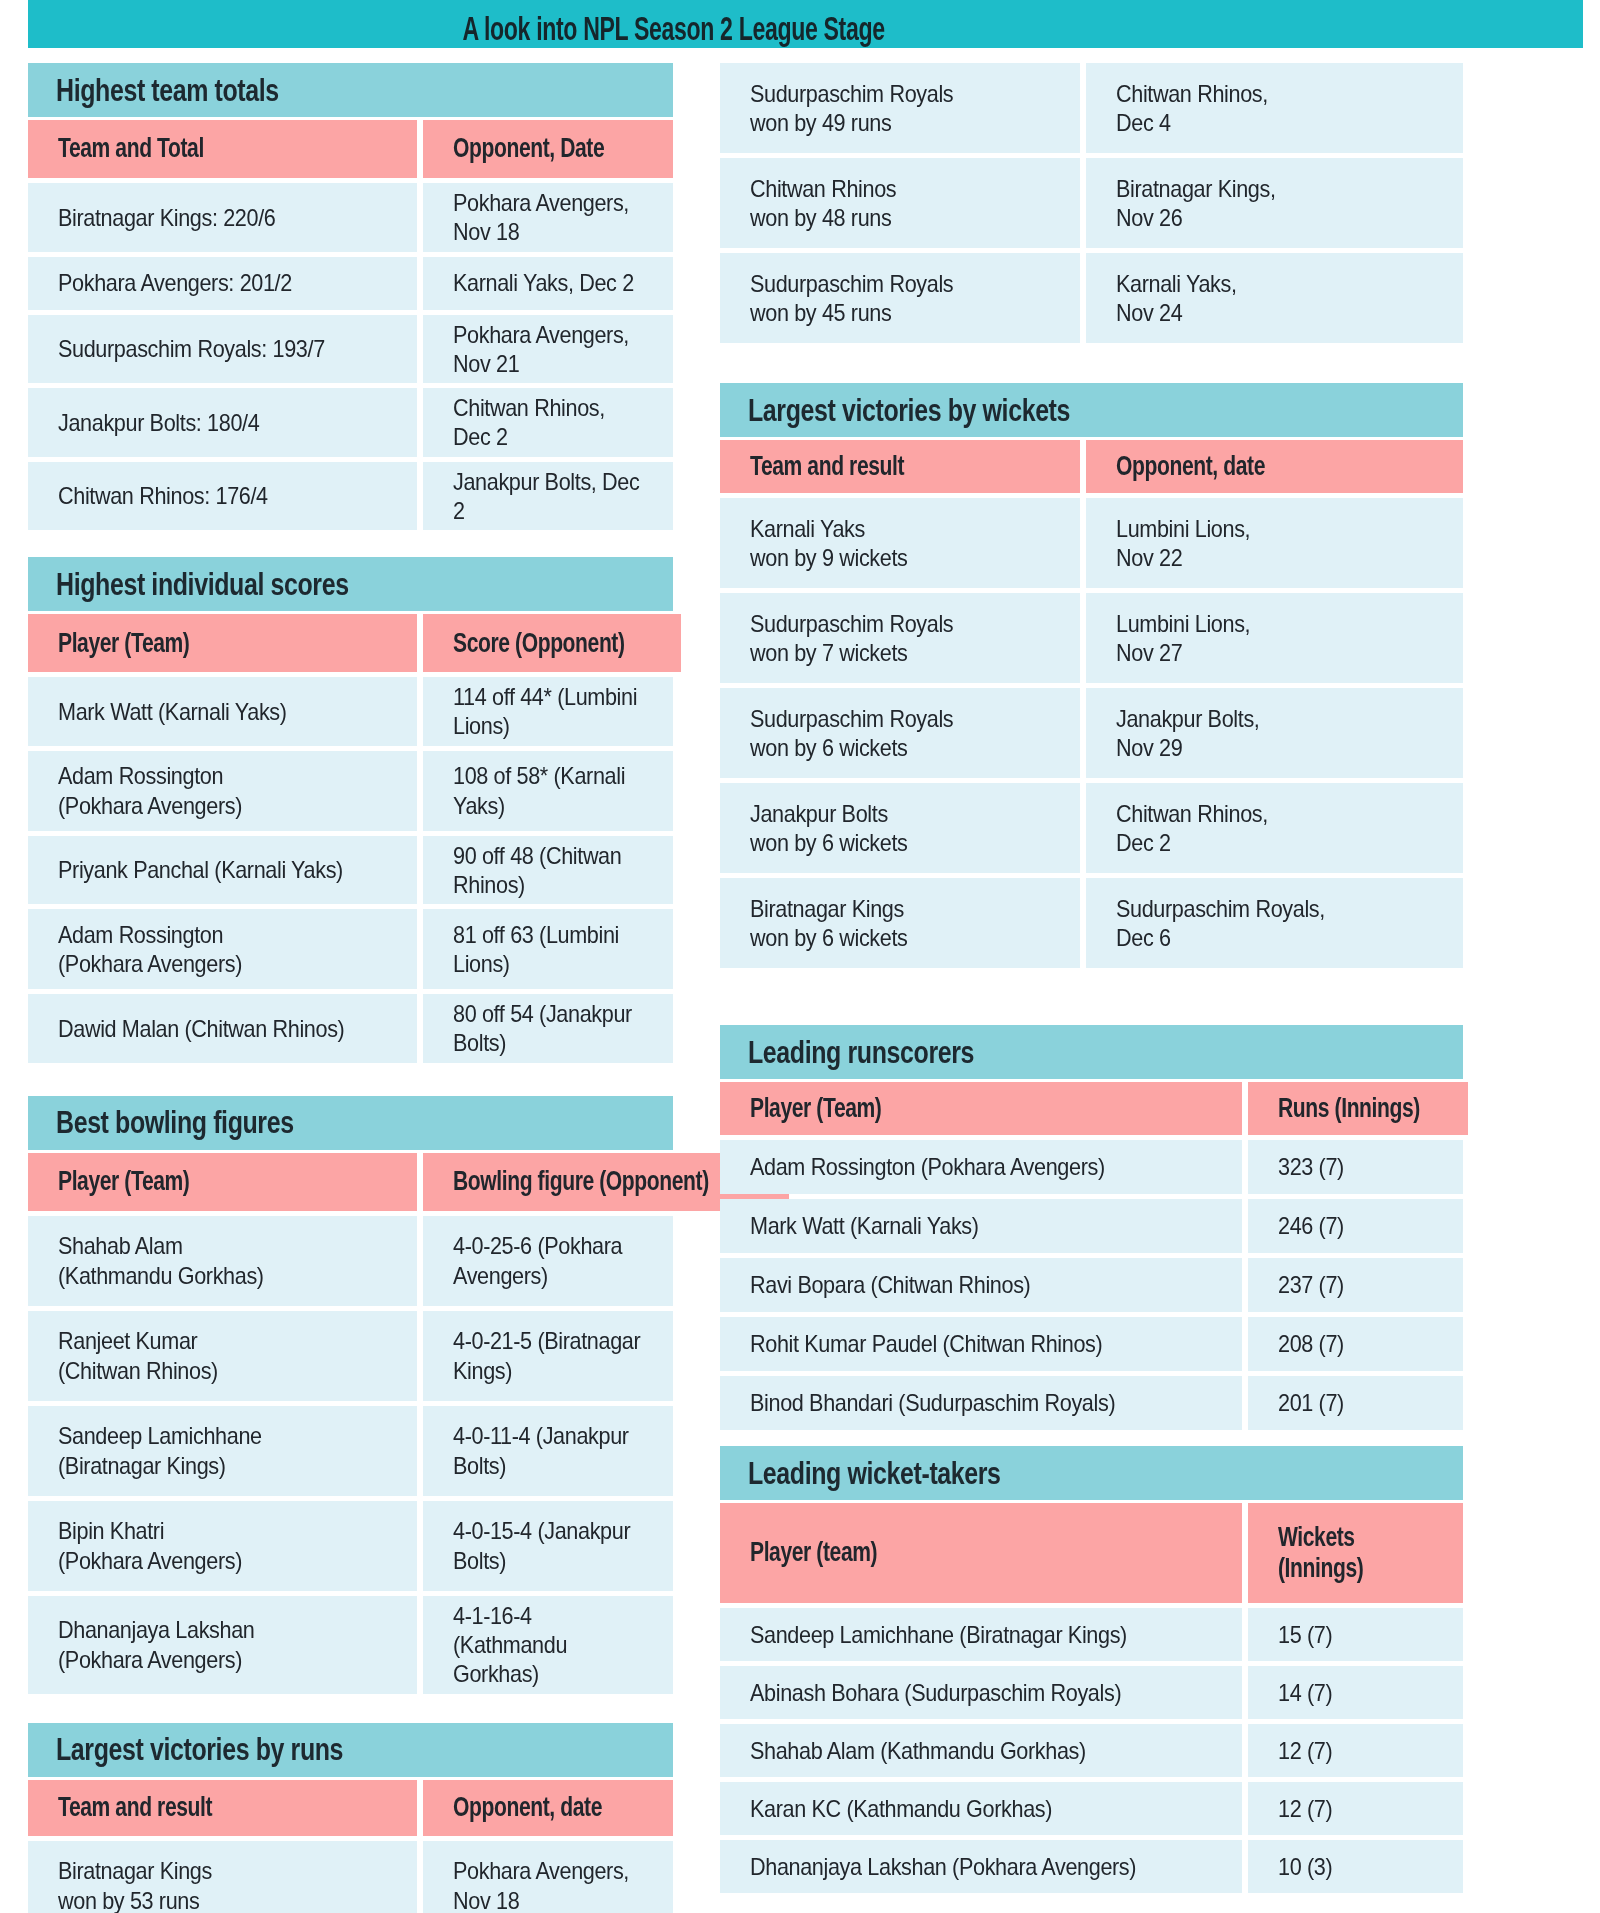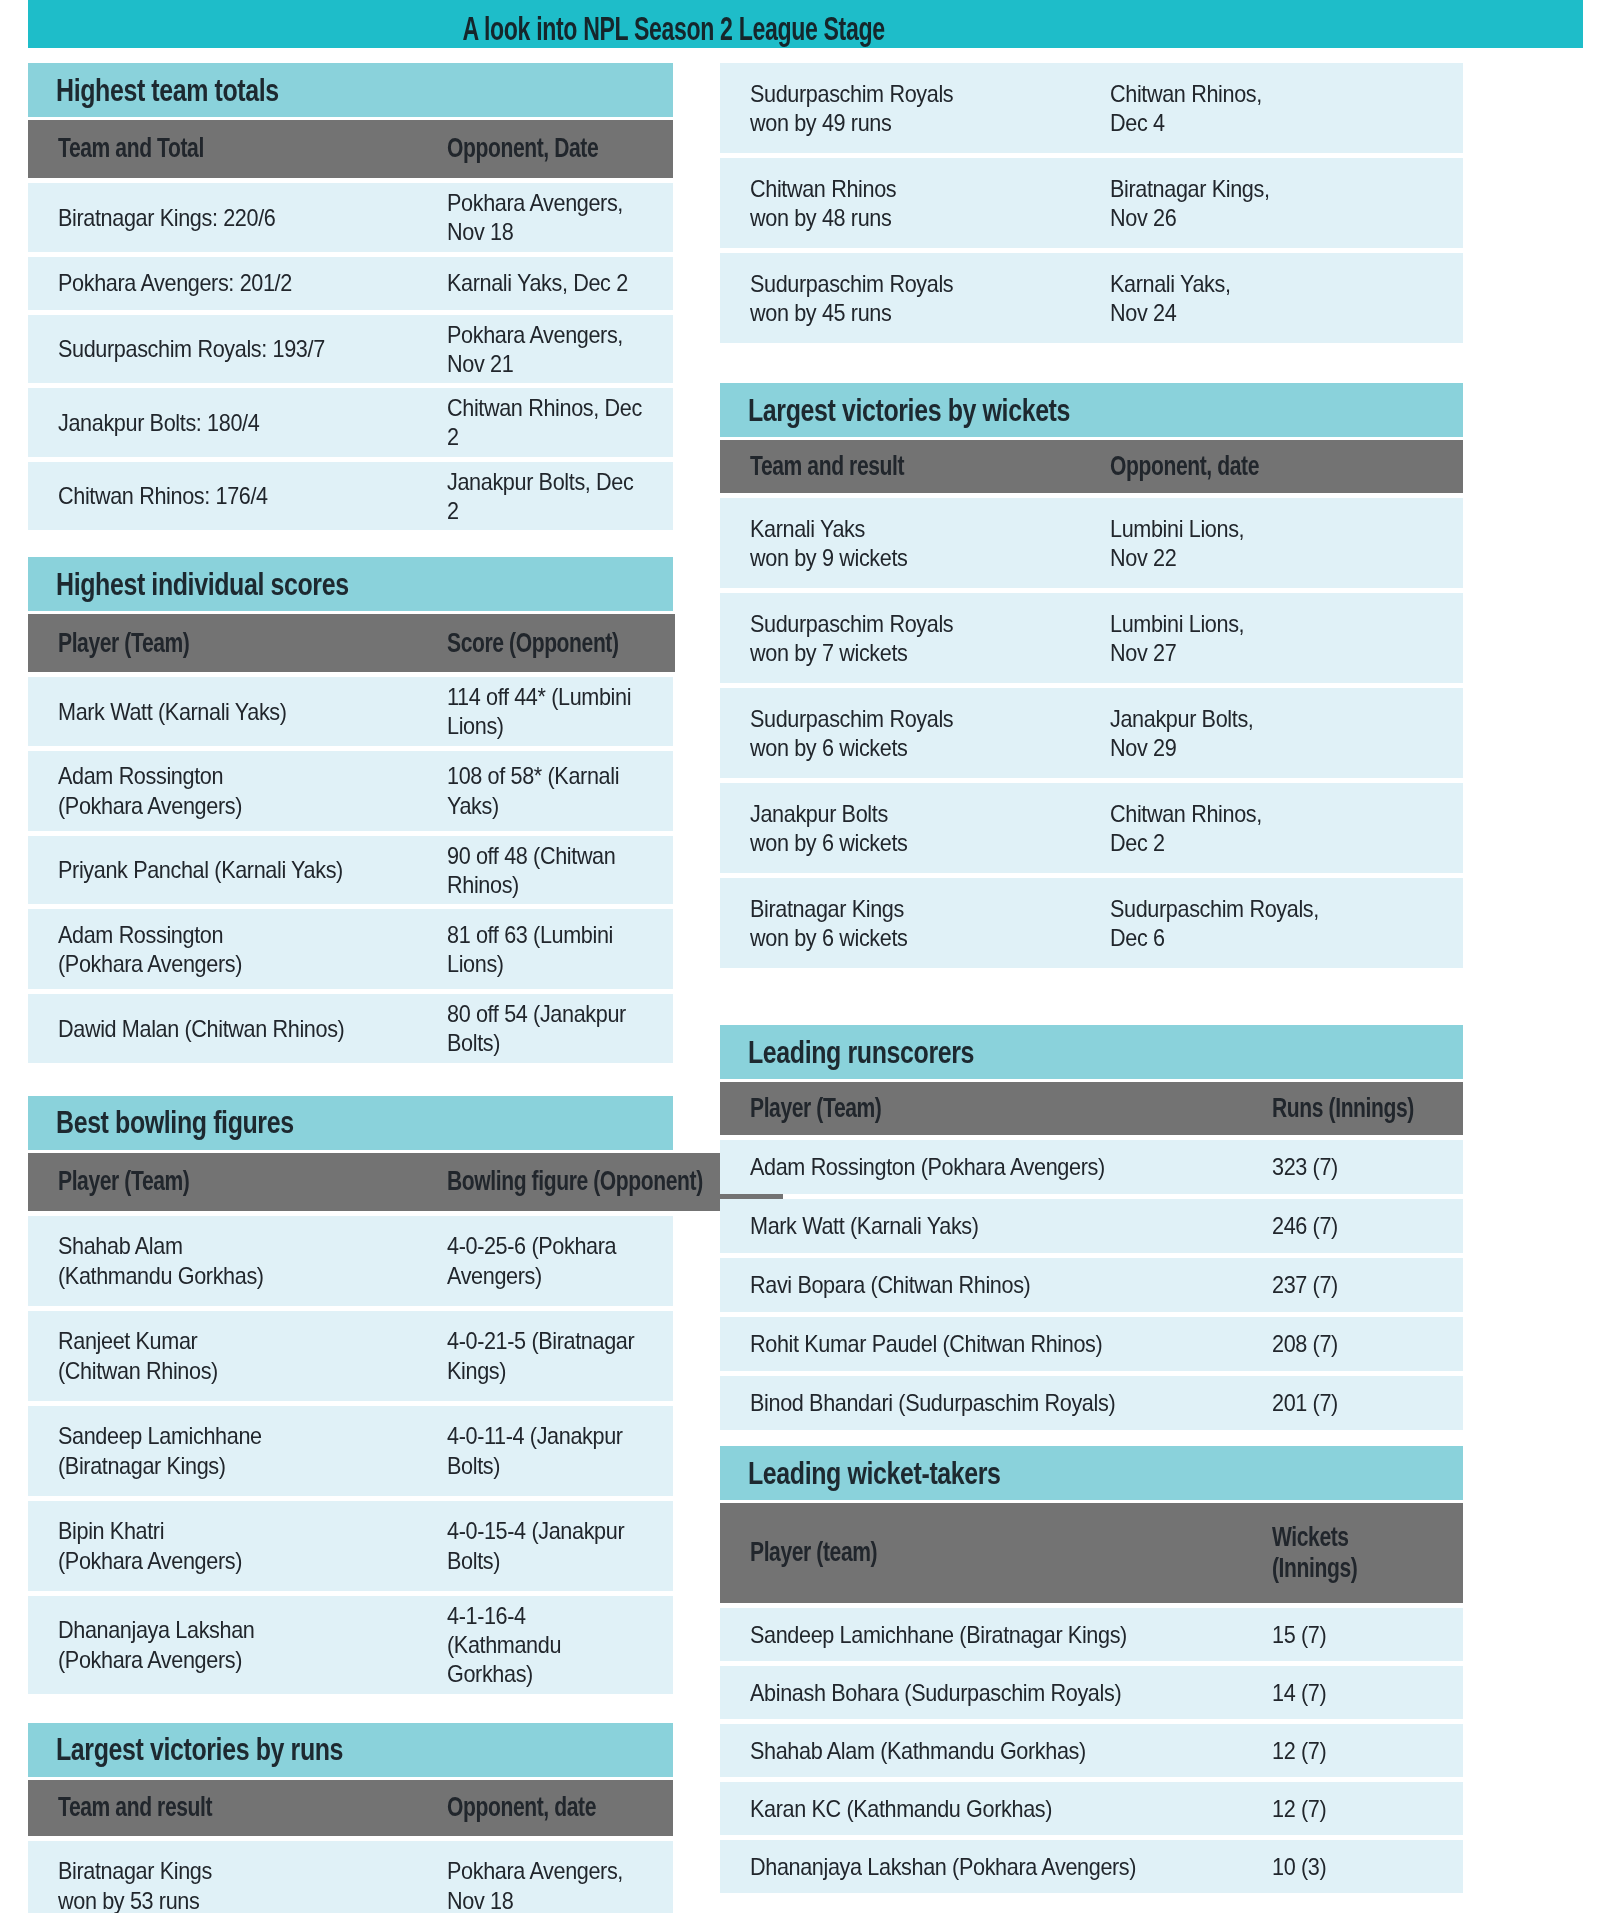--- a/index.html
+++ b/index.html
@@ -22,29 +22,29 @@
 
   .band{
     height:54px;background:#8ad2db;display:flex;align-items:center;
     padding-left:28px;box-sizing:border-box;
     font-size:32px;font-weight:bold;color:#1d2930;
   }
   .cnd{
     display:inline-block;white-space:pre;letter-spacing:-0.5px;
     transform:scaleX(0.78);transform-origin:left center;line-height:1.15;
   }
-  .row{display:flex;gap:0;margin-top:5px;}
+  .row{display:flex;gap:6px;margin-top:5px;}
   .row.hdr{margin-top:3px;}
   .cell{
     box-sizing:border-box;background:#e0f1f7;
     padding:5px 8px 5px 30px;
     display:flex;flex-direction:column;justify-content:center;
     font-size:24px;line-height:1.22;letter-spacing:-0.4px;
   }
-  .hdr .cell{background:#737373;font-weight:bold;font-size:27px;}
+  .hdr .cell{background:#fca5a5;font-weight:bold;font-size:27px;}
   .btxt{display:block;white-space:pre-line;transform:scaleX(0.90);transform-origin:left center;}
 
   
   .col-left .c1{width:389px;flex:none;}
   .col-left .c2{flex:1;}
   .col-right .c1{width:360px;flex:none;}
   .col-right .c2{flex:1;}
   .col-right .wide .c1{width:522px;flex:none;}
 
   

